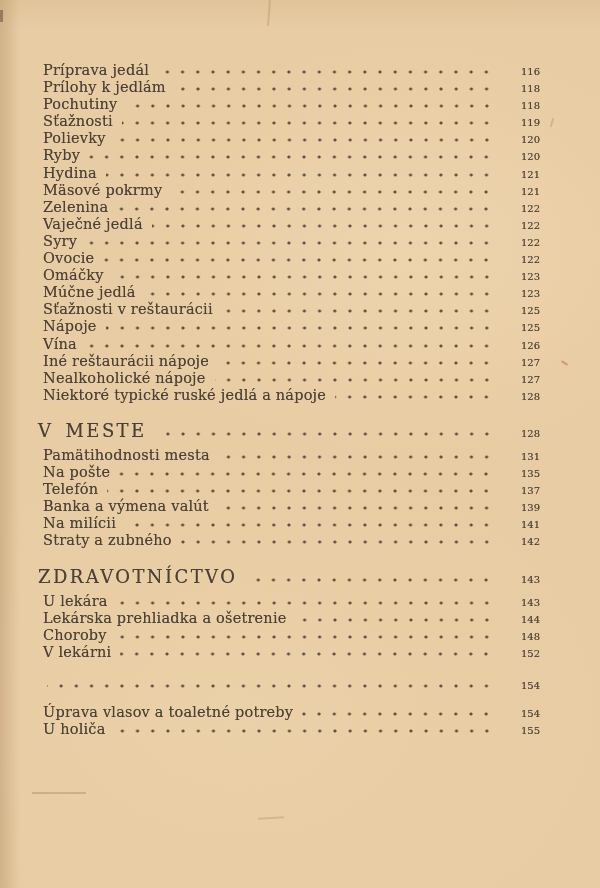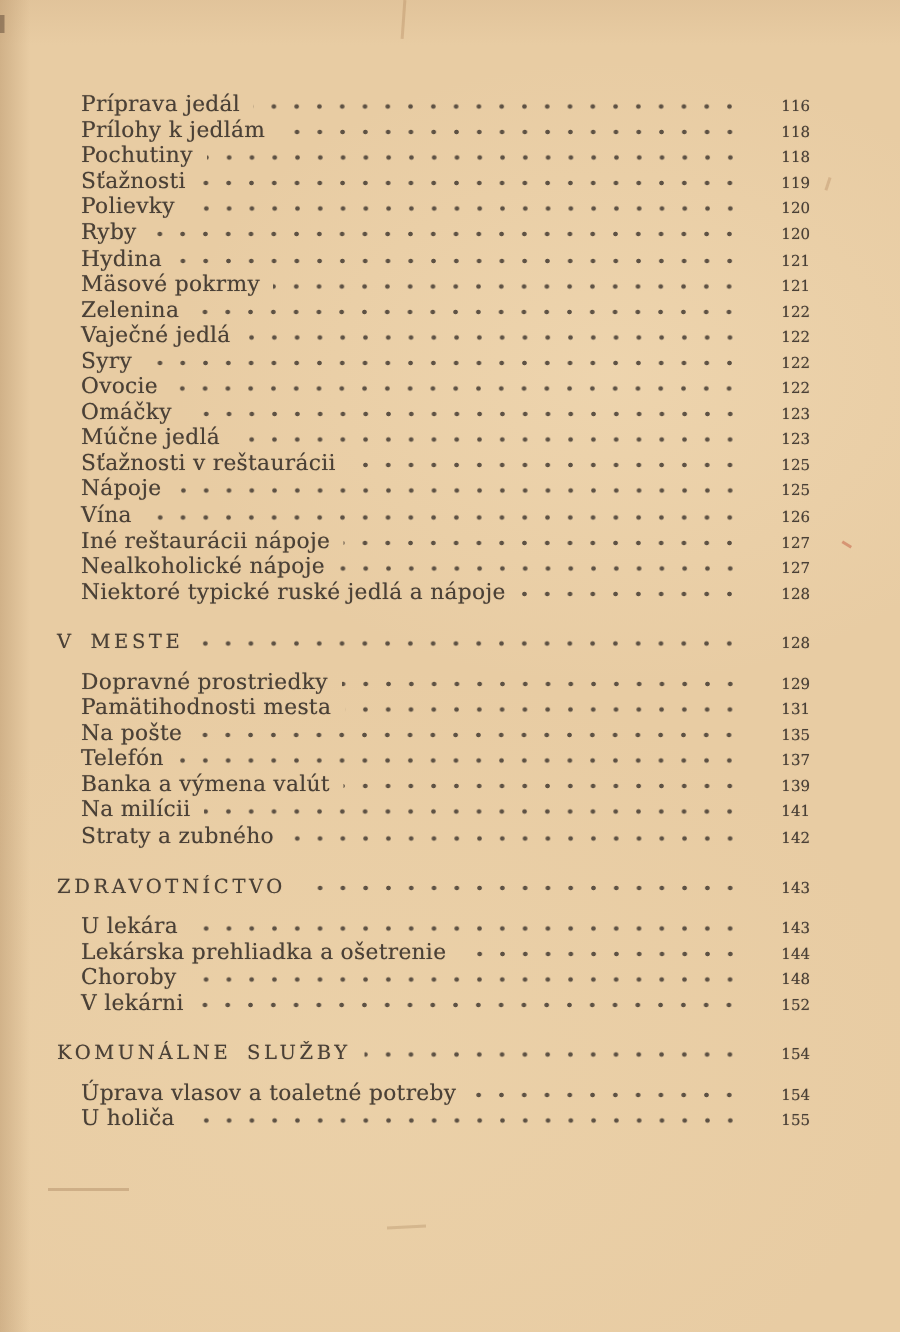--- a/index.html
+++ b/index.html
@@ -23,29 +23,29 @@
     position:absolute;left:0;top:0;bottom:0;width:20px;
     background:linear-gradient(90deg, rgba(180,145,104,.45), rgba(180,145,104,0));
   }
   .toc{
     position:absolute;left:38px;top:62px;width:502px;
   }
   .row{
     display:flex;align-items:baseline;height:17.1px;
     white-space:nowrap;
   }
-  .entry-row{padding-left:5px;margin-left:11px;}
+  .entry-row{padding-left:5px;}
   .label{
     font-size:14.5px;
     letter-spacing:.2px;
     text-shadow:0 0 .5px rgba(74,64,54,.55);
   }
   .header-row{margin-top:16px;}
   .header-row .label{
-    font-size:13px;
+    font-size:18px;
     letter-spacing:2.4px;
     word-spacing:4px;
     text-shadow:0 0 .5px rgba(74,64,54,.55);
   }
   .block.after-header{margin-top:10px;}
   .leader{
     flex:1;height:12px;margin:0 6px 0 9px;
     background-image:radial-gradient(circle, rgba(74,64,54,.88) 1.25px, rgba(74,64,54,0) 1.8px);
     background-size:15.2px 4px;
     background-repeat:repeat-x;
@@ -172,25 +172,20 @@
         <span class="num">128</span>
       </div>
     </div>
     <div class="row header-row">
       <span class="label">V MESTE</span>
       <span class="leader"></span>
       <span class="num">128</span>
     </div>
     <div class="block after-header">
       <div class="row entry-row">
-        <span class="label">Dopravné prostriedky</span>
-        <span class="leader"></span>
-        <span class="num">129</span>
-      </div>
-      <div class="row entry-row">
         <span class="label">Pamätihodnosti mesta</span>
         <span class="leader"></span>
         <span class="num">131</span>
       </div>
       <div class="row entry-row">
         <span class="label">Na pošte</span>
         <span class="leader"></span>
         <span class="num">135</span>
       </div>
       <div class="row entry-row">
@@ -235,21 +230,20 @@
         <span class="leader"></span>
         <span class="num">148</span>
       </div>
       <div class="row entry-row">
         <span class="label">V lekárni</span>
         <span class="leader"></span>
         <span class="num">152</span>
       </div>
     </div>
     <div class="row header-row">
-      <span class="label">KOMUNÁLNE SLUŽBY</span>
       <span class="leader"></span>
       <span class="num">154</span>
     </div>
     <div class="block after-header">
       <div class="row entry-row">
         <span class="label">Úprava vlasov a toaletné potreby</span>
         <span class="leader"></span>
         <span class="num">154</span>
       </div>
       <div class="row entry-row">

